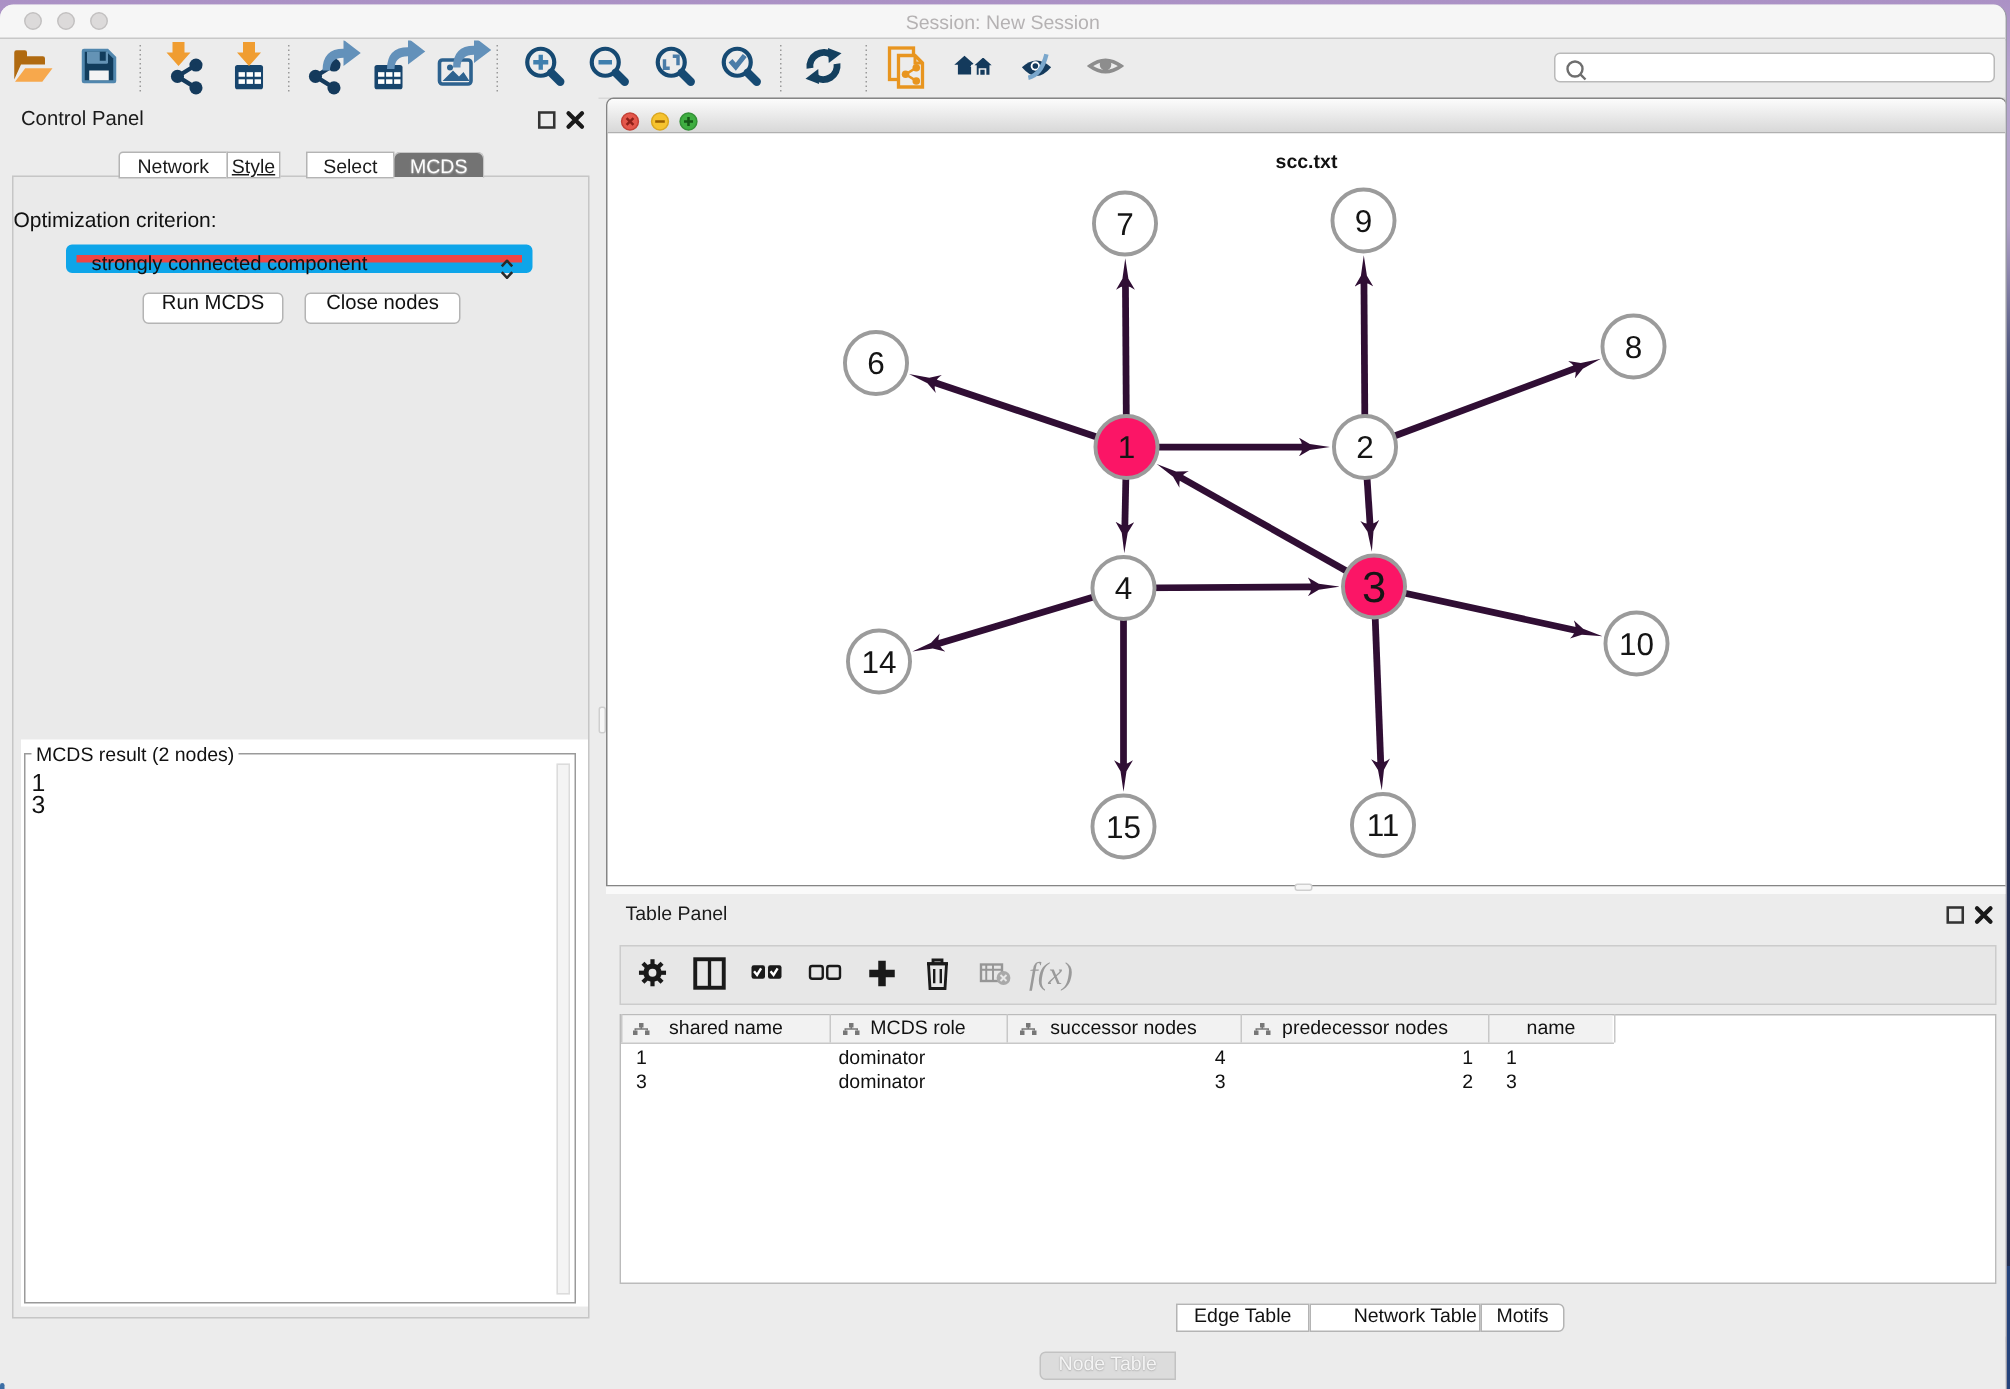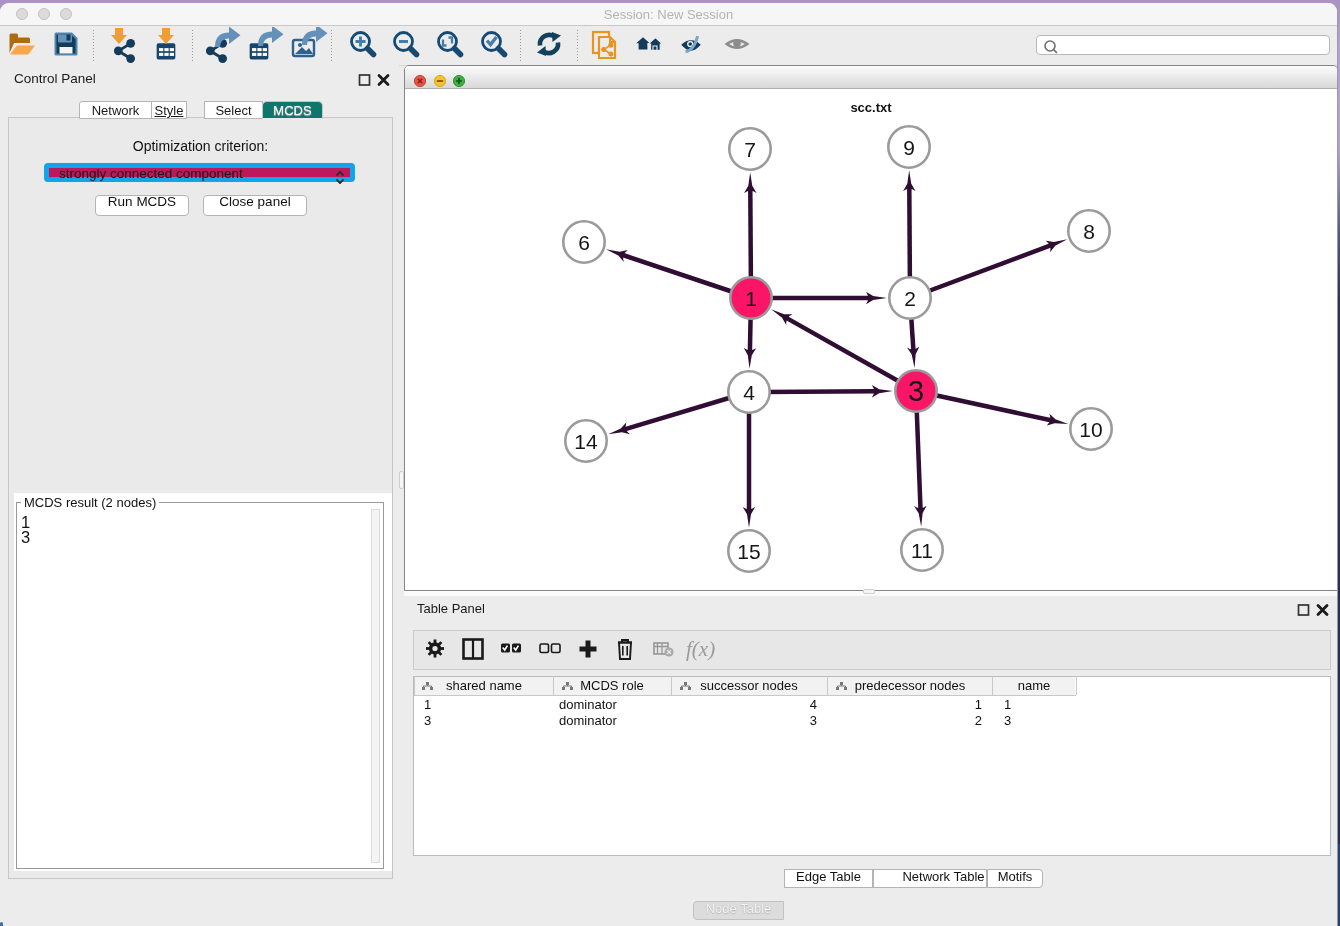--- a/index.html
+++ b/index.html
@@ -190,33 +190,33 @@
     <svg class="abs" width="34" height="16" viewBox="0 0 34 16" style="left:358px; top:8px;">
       <rect x="1.5" y="3" width="10" height="10" fill="none" stroke="#333" stroke-width="1.7"></rect>
       <path d="M21,3.5 L30,12.5 M30,3.5 L21,12.5" stroke="#1a1a1a" stroke-width="2.8" stroke-linecap="round"></path>
     </svg>
 
     <div class="cbox" style="left:8px; top:53px; width:385px; height:762px;"></div>
 
     <div class="tab" style="left:79px;  width:73px; border-radius:3px 0 0 0;">Network</div>
     <div class="tab" style="left:151px; width:36px;text-decoration:underline;">Style</div>
     <div class="tab" style="left:204px; width:59px;">Select</div>
-    <div class="tab" style="left:262px; width:61px; background:#0f766e; border-color:#c6c6c6; border-radius:5px 5px 0 0; border-bottom-color:#e9e9e9; color:#fdfdfd; text-shadow:0 0 1px #9e9e9e, 0 1px 1px #b5b5b5;">MCDS</div>
+    <div class="tab" style="left:262px; width:61px; background:#737373; border-color:#c6c6c6; border-radius:5px 5px 0 0; border-bottom-color:#e9e9e9; color:#fdfdfd; text-shadow:0 0 1px #9e9e9e, 0 1px 1px #b5b5b5;">MCDS</div>
     <div class="abs" style="left:79px; top:36.5px; width:244px; height:2px; background:transparent;"></div>
-    <div class="abs" style="left:9px; top:74px; width:383px; text-align:center; font-size:14px; color:#111;">Optimization criterion:</div>
-
-    <div class="abs" style="left:44px; top:99px; width:311px; height:19px; background:#be185d; border:5px solid #0ea5e9; border-radius:4px;">
+    <div class="abs" style="left:9px; top:74px; width:383px; font-size:14px; color:#111;">Optimization criterion:</div>
+
+    <div class="abs" style="left:44px; top:99px; width:311px; height:19px; background:#ef4444; border:7px solid #0ea5e9; border-radius:4px;">
       <div class="abs" style="left:10px; top:-2px; font-size:13.5px; color:#111;">strongly connected component</div>
       <svg class="abs" width="10" height="13" viewBox="0 0 10 13" style="right:5px; top:3px;">
         <path d="M1.5,4.6 L5,0.8 L8.5,4.6" fill="none" stroke="#2a2a2a" stroke-width="1.7"></path>
         <path d="M1.5,8.4 L5,12.2 L8.5,8.4" fill="none" stroke="#2a2a2a" stroke-width="1.7"></path>
       </svg>
     </div>
     <div class="btn" style="left:95px; top:131px; width:94px; height:21px; line-height:11px; font-size:13.5px;">Run MCDS</div>
-    <div class="btn" style="left:203px; top:131px; width:104px; height:21px; line-height:11px; font-size:13.5px;">Close panel</div>
+    <div class="btn" style="left:203px; top:131px; width:104px; height:21px; line-height:11px; font-size:13.5px;">Close nodes</div>
 
     <div class="abs" style="left:14px; top:429px; width:378px; height:378px; background:#fff;"></div>
     <div class="abs" style="left:16px; top:438px; width:368px; height:367px; border:1px solid #9a9a9a;"></div>
     <div class="abs" style="left:21px; top:431px; font-size:13px; color:#111; background:#fff; padding:0 3px; z-index:5;">MCDS result (2 nodes)</div>
     <div class="abs" style="left:18px; top:440px; width:364px; height:360px; background:#fff; font-size:16.5px; color:#111; line-height:14.5px; padding:11px 0 0 3px;">1<br>3</div>
     <div class="abs" style="left:371px; top:445px; width:9px; height:354px; background:#f4f4f4; border:1px solid #dcdcdc;"></div>
   </div>
   <div id="netwin">
     <div id="nettitle">
       <svg width="60" height="16" viewBox="0 0 60 16" style="position:absolute; left:8px; top:8px;">

